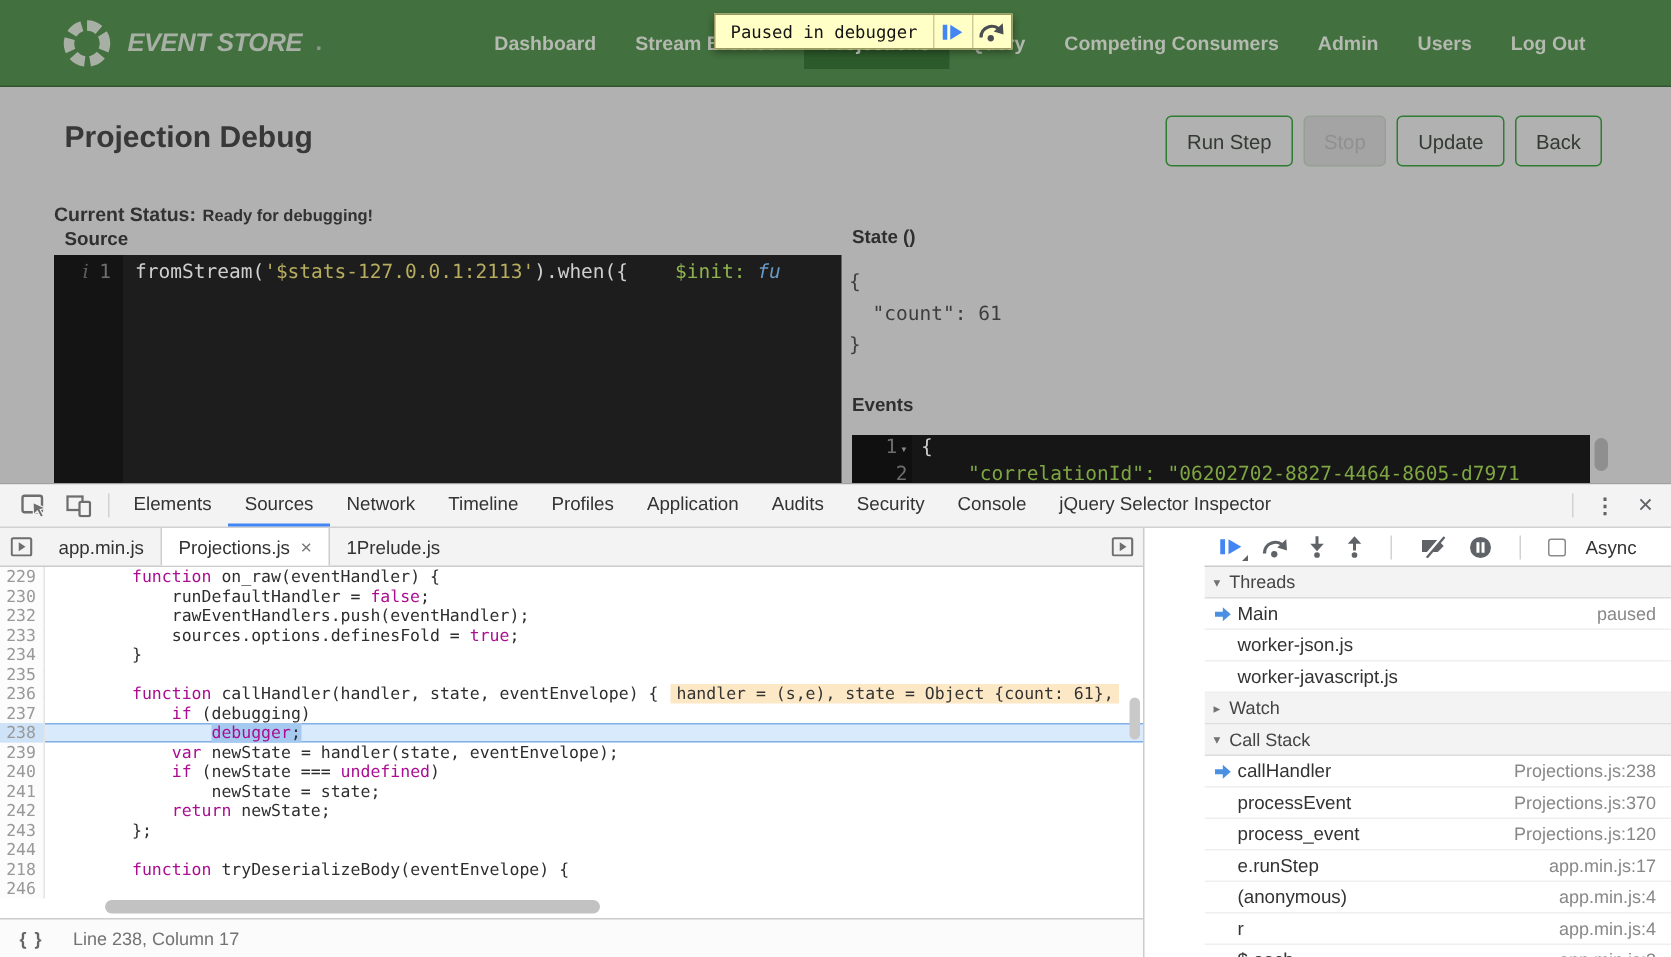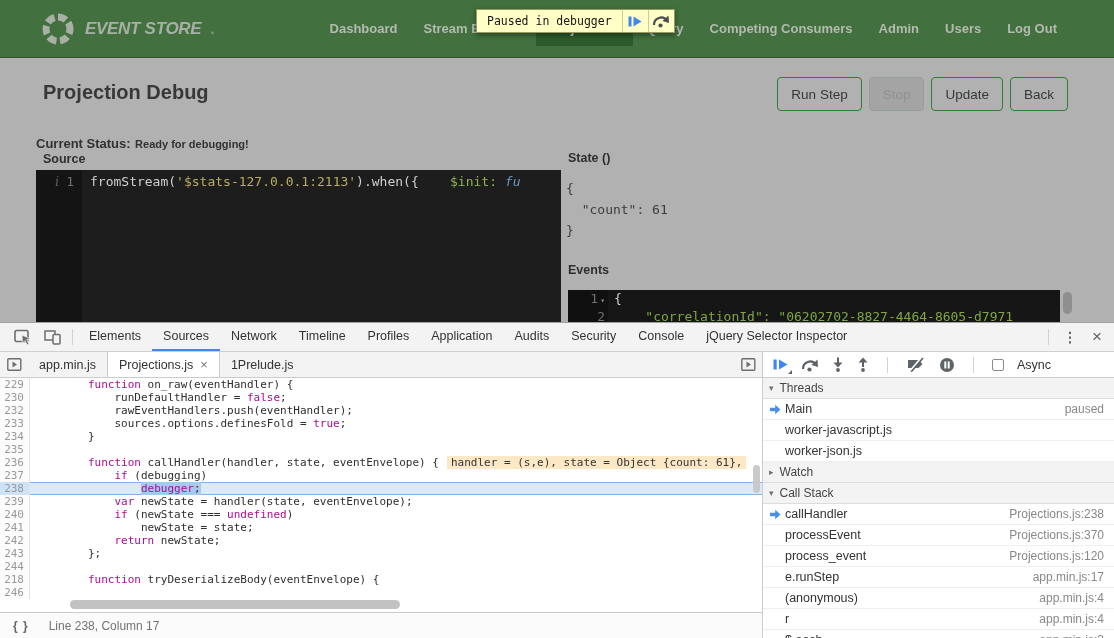--- a/index.html
+++ b/index.html
@@ -113,21 +113,21 @@
                     background:#c2c2c2; border-radius:5px; }
   .v-scroll-thumb { position:absolute; right:2px; top:87px; width:7px; height:28px;
                     background:#c9c9c9; border-radius:4px; }
 
   .dt-statusbar { height:27px; border-top:1px solid #ccc; background:#fbfbfb;
                   display:flex; align-items:center; gap:20px; padding-left:13px; }
   .braces { font-weight:bold; color:#666; font-size:12px; letter-spacing:1px; cursor:pointer; }
   .pos-text { font-size:12px; color:#737373; }
 
   .dt-sidebar { flex:1; border-left:1px solid #ccc; display:flex; flex-direction:column;
-                overflow:hidden; }
+                overflow:hidden;padding-left:40px; }
   .sb-toolbar { height:26px; border-bottom:1px solid #ccc; display:flex;
                 align-items:center; padding:0 10px; gap:13px; flex:none; }
   .sb-btn { display:flex; align-items:center; cursor:pointer; position:relative; }
   .corner { position:absolute; right:-4px; bottom:-3px; width:0; height:0;
             border-left:4px solid transparent; border-bottom:4px solid #5f6368; }
   .sb-check { width:12px; height:12px; border:1px solid #8a8a8a; border-radius:2px;
               background:#fff; cursor:pointer; }
   .sb-async { font-size:12.5px; color:#333; }
   .sb-header { height:21px; background:#f3f3f3; border-bottom:1px solid #ddd;
                display:flex; align-items:center; padding-left:6px; gap:6px;
@@ -357,24 +357,24 @@
               <span>Threads</span>
             </div>
             <div class="sb-row">
               <span class="arrow"><svg width="12" height="11" viewBox="0 0 12 11">
                   <path d="M1 3.8 h5.2 V0.8 l5.3 4.7 -5.3 4.7 V7.2 H1 Z" fill="#4a90e2"></path>
                 </svg></span>
               <span class="name">Main</span>
               <span class="right">paused</span>
             </div>
             <div class="sb-row">
+              <span class="name">worker-json.js</span>
+            </div>
+            <div class="sb-row">
               <span class="name">worker-javascript.js</span>
-            </div>
-            <div class="sb-row">
-              <span class="name">worker-json.js</span>
             </div>
             <div class="sb-header">
               <span class="sb-caret">▸</span>
               <span>Watch</span>
             </div>
             <div class="sb-header">
               <span class="sb-caret">▾</span>
               <span>Call Stack</span>
             </div>
             <div class="sb-row">

